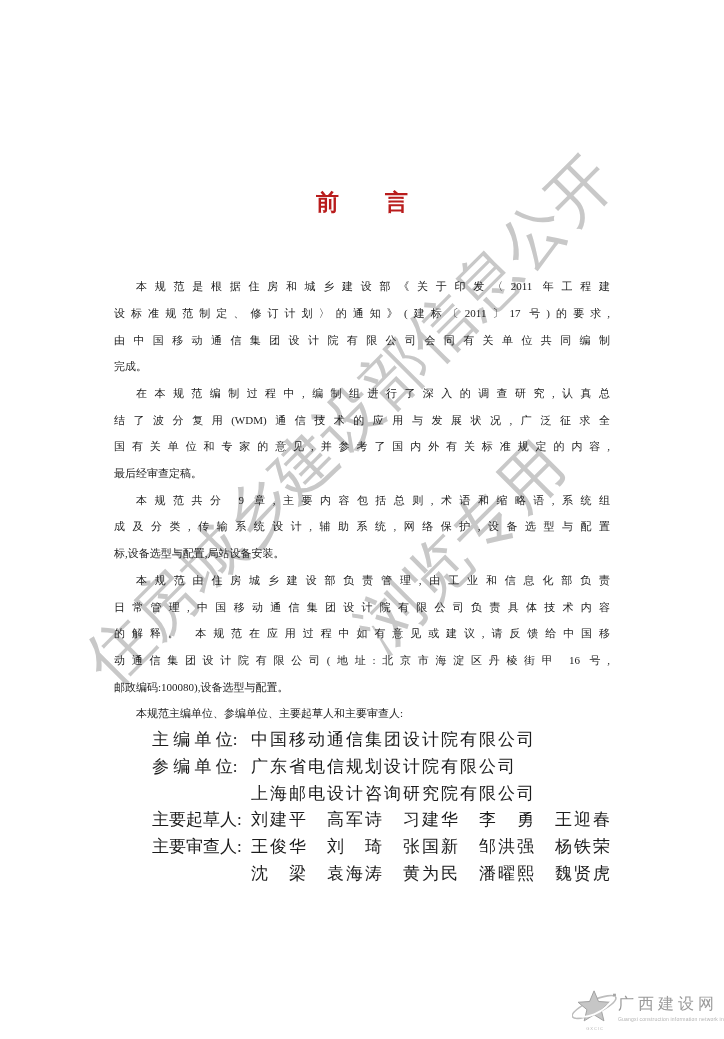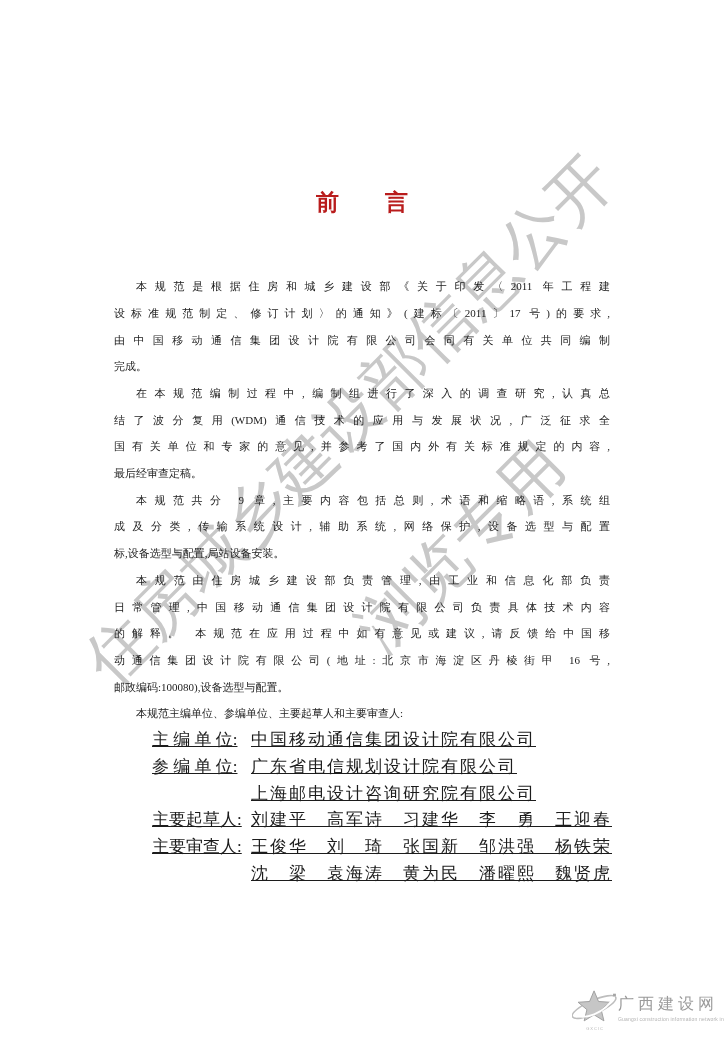--- a/index.html
+++ b/index.html
@@ -49,21 +49,20 @@
     white-space:pre-wrap;
   }
   .line.full{text-align-last:justify;}
   .line.last{text-align-last:left;}
   .line.indent{text-indent:2em;}
   .credit-row{
     display:flex;
     padding-left:38px;
     font-size:17px;
     line-height:26.7px;
-    text-decoration:underline;
   }
   .credit-label{
     flex:0 0 99px;
     white-space:pre;
   }
   .credit-value{
     white-space:pre;
     letter-spacing:2px;
   }
   

